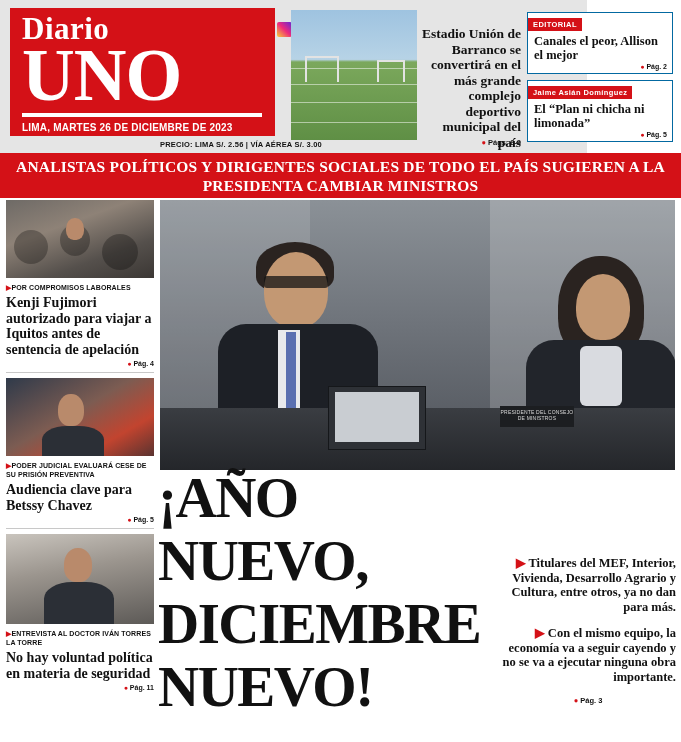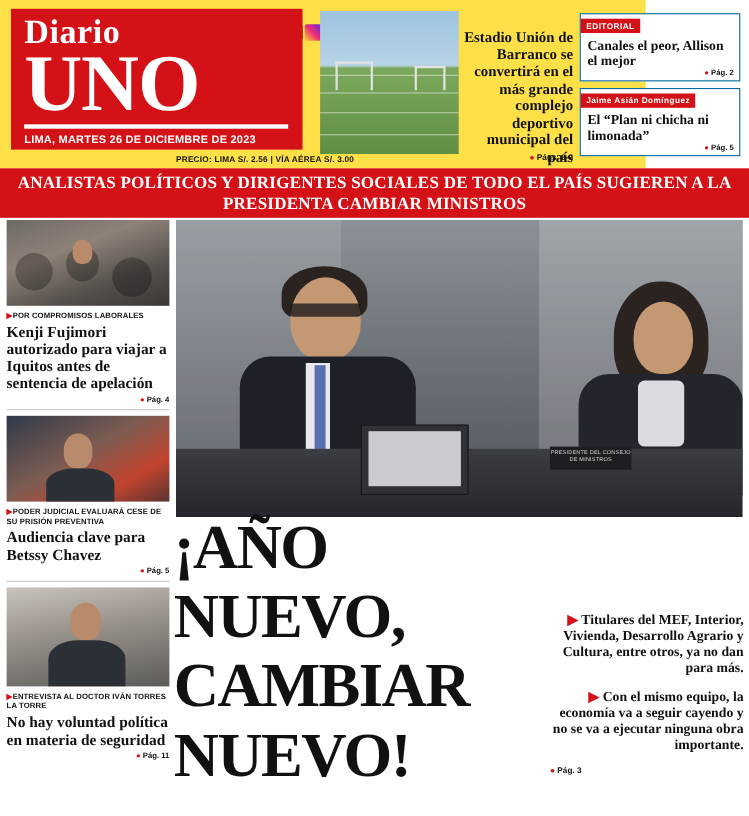--- a/index.html
+++ b/index.html
@@ -19,21 +19,21 @@
     width: 681px;
     height: 742px;
     background: #ffffff;
   }
 
   
   .masthead {
     position: absolute;
     left: 0; top: 0;
     width: 587px; height: 153px;
-    background: #fde047;
+    background: #e5e5e5;
     text-decoration: underline;
   }
   .logo-block {
     position: absolute;
     left: 10px; top: 8px;
     width: 265px; height: 128px;
     background: #d41117;
     display: flex;
     flex-direction: column;
     justify-content: flex-start;
@@ -350,21 +350,21 @@
     font-family: "Liberation Serif", serif;
     font-weight: bold;
     color: #111;
     font-size: 12.5px;
     line-height: 14.5px;
     text-align: right;
     margin-bottom: 12px;
   }
   .bullet .tri { color: #d41117; }
   .bullet-page {
-    text-align: left;
+    text-align: center;
     font-size: 7.5px;
     font-weight: bold;
     color: #111;
   }
   .bullet-page .dot { color: #d41117; }
 </style>
 </head>
 <body>
 
 <div class="page">
@@ -499,21 +499,21 @@
 
     <div class="mp-desk"></div>
     <div class="mp-laptop" style="left:168px;top:186px;width:96px;height:62px">
       <div class="mp-screen" style="left:6px;top:5px;width:84px;height:50px"></div>
     </div>
     <div class="mp-plate" style="left:340px;top:206px;width:74px;height:18px">PRESIDENTE DEL CONSEJO DE MINISTROS</div>
   </div>
 
   <div class="big-head">
     <span class="l1">¡AÑO NUEVO,</span>
-    <span class="l2">CAMBIAR</span>
+    <span class="l2">DICIEMBRE</span>
     <span class="l3">NUEVO!</span>
   </div>
 
   <div class="bullets">
     <div class="bullet">
       <span class="tri">▶</span> <span>Titulares del MEF, Interior, Vivienda, Desarrollo Agrario y Cultura, entre otros, ya no dan para más.</span>
     </div>
     <div class="bullet">
       <span class="tri">▶</span> <span>Con el mismo equipo, la economía va a seguir cayendo y no se va a ejecutar ninguna obra importante.</span>
     </div>

